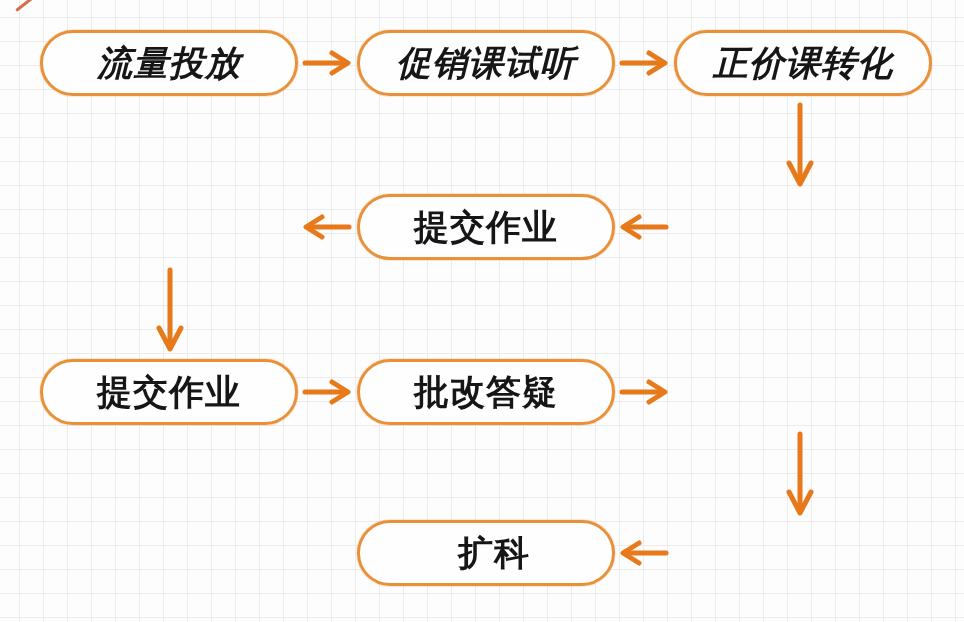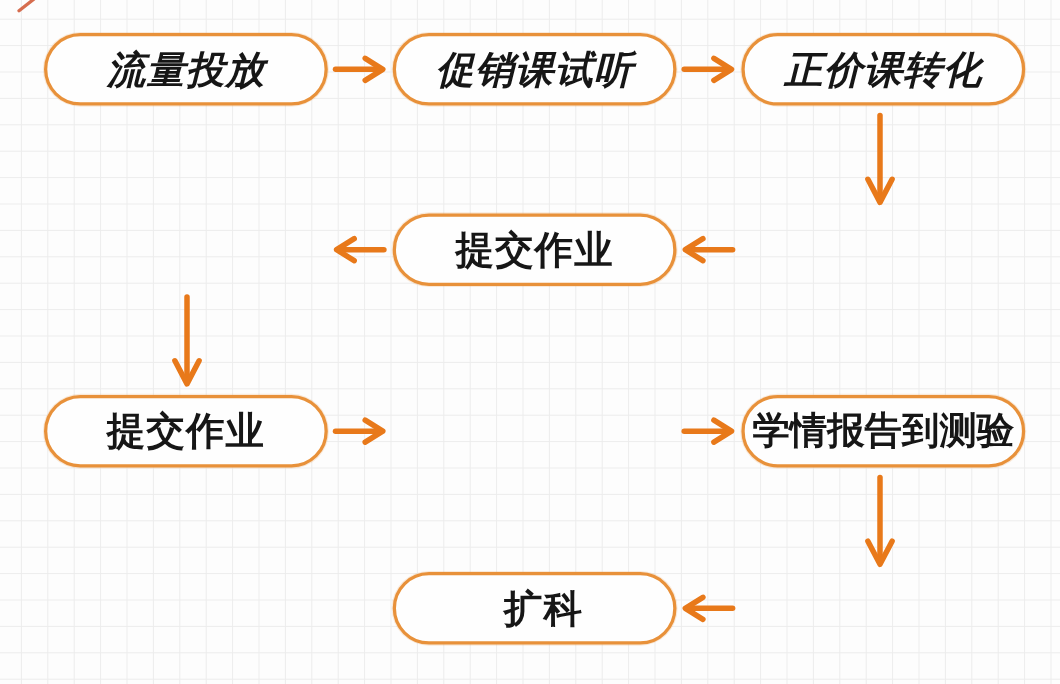--- a/index.html
+++ b/index.html
@@ -146,28 +146,28 @@
 
   <div class="node c1 r3">
     <span>提交作业</span>
   </div>
   <div class="arrow h-c1">
     <svg width="52" height="28" viewBox="0 0 52 28">
         <line x1="4" y1="14" x2="42" y2="14"></line>
         <polyline points="31,4 47,14 31,24"></polyline>
       </svg>
   </div>
+  <div class="node c2 r3">
+    <span>批改答疑</span>
+  </div>
   <div class="arrow h-c2">
     <svg width="52" height="28" viewBox="0 0 52 28">
         <line x1="4" y1="14" x2="42" y2="14"></line>
         <polyline points="31,4 47,14 31,24"></polyline>
       </svg>
-  </div>
-  <div class="node c3 r3 wide">
-    <span>学情报告到测验</span>
   </div>
 
   <div class="arrow v-c">
     <svg width="30" height="88" viewBox="0 0 30 88">
         <line x1="15" y1="4" x2="15" y2="76"></line>
         <polyline points="4,62 15,83 26,62"></polyline>
       </svg>
   </div>
 
   <div class="arrow h-d1">

